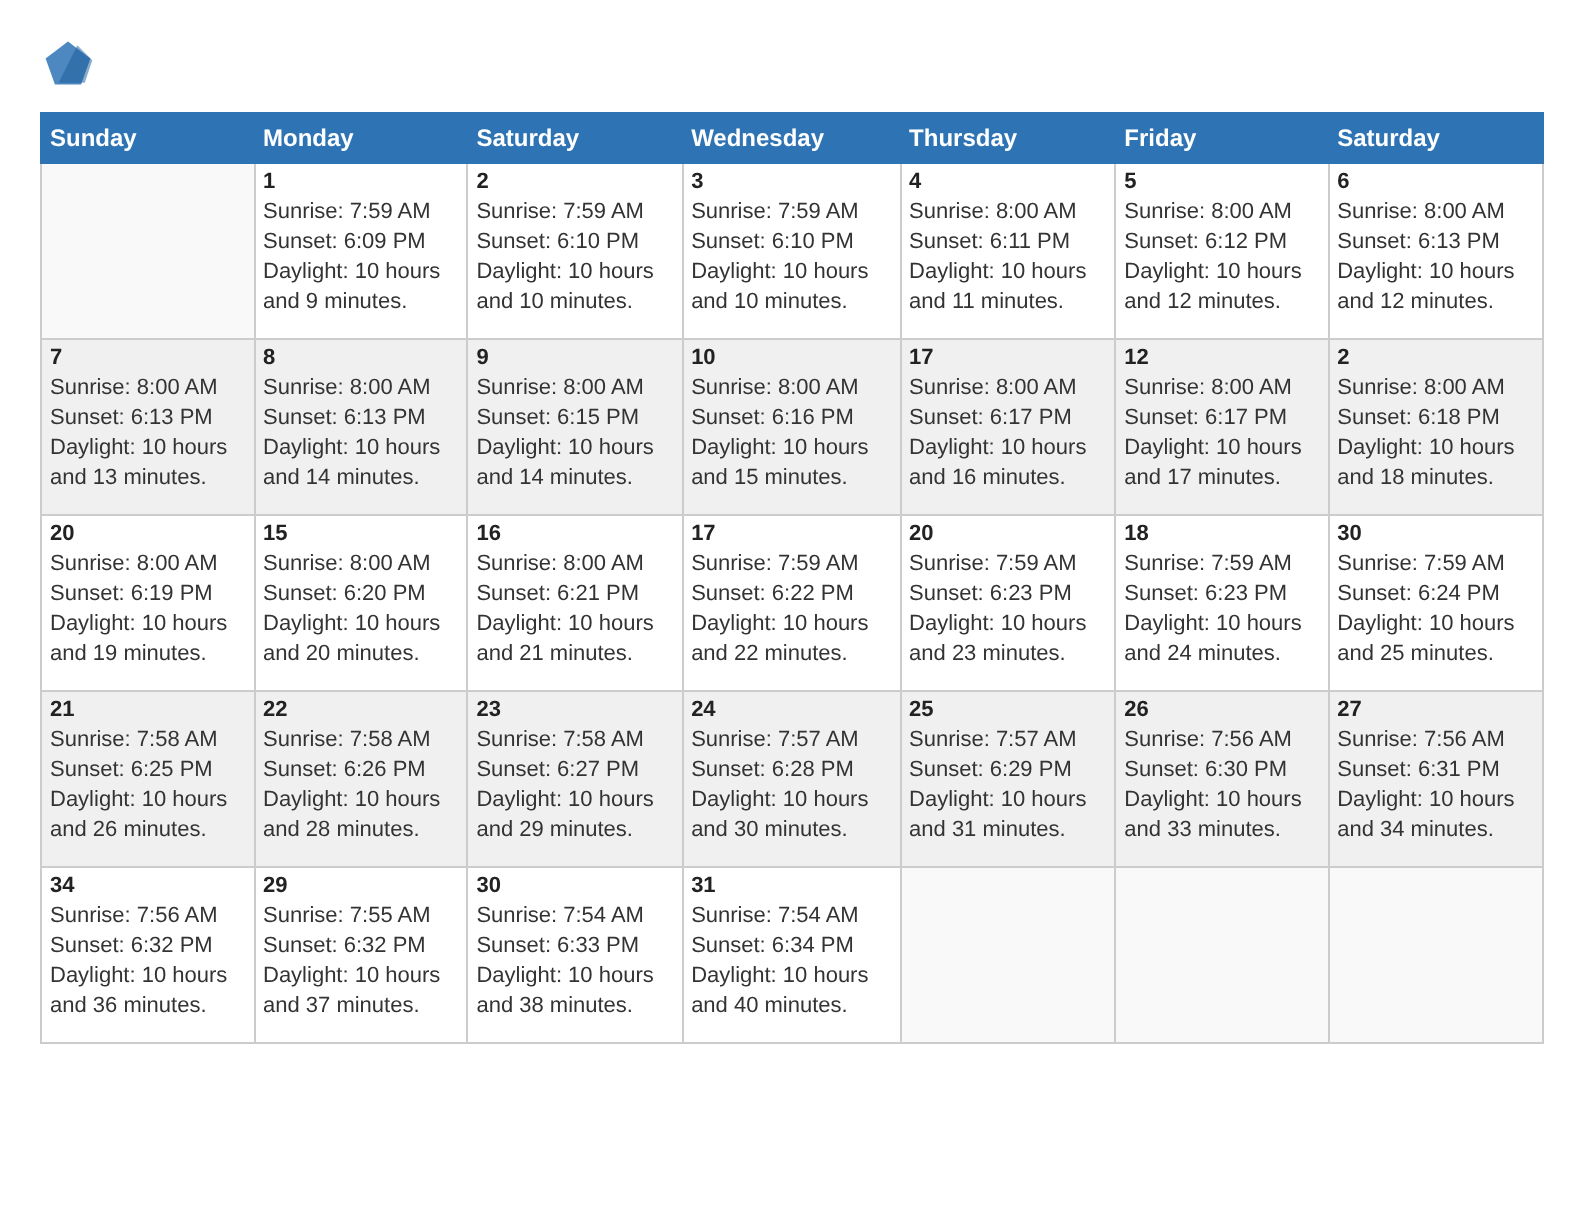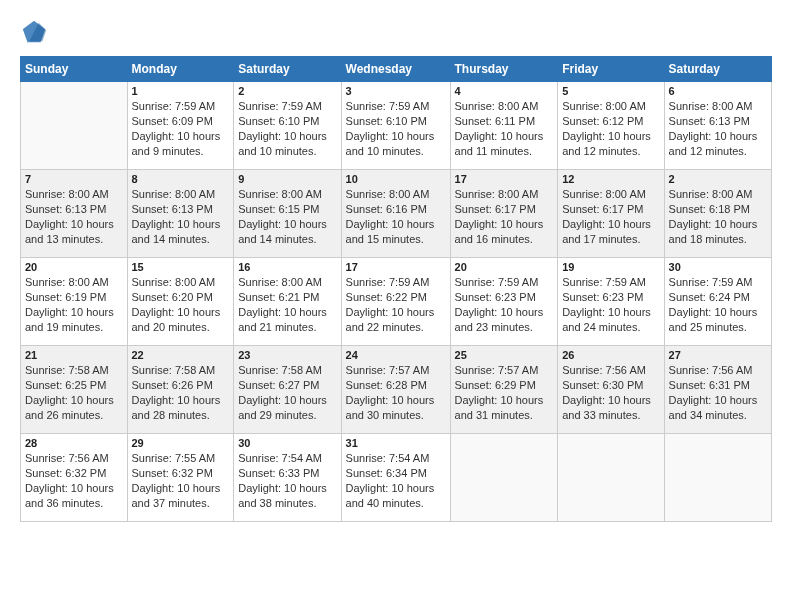--- a/index.html
+++ b/index.html
@@ -206,21 +206,21 @@
           </td>
           <td>
             <div class="day-num">17</div>
             <div class="day-info">Sunrise: 7:59 AM<br>Sunset: 6:22 PM<br>Daylight: 10 hours and 22 minutes.</div>
           </td>
           <td>
             <div class="day-num">20</div>
             <div class="day-info">Sunrise: 7:59 AM<br>Sunset: 6:23 PM<br>Daylight: 10 hours and 23 minutes.</div>
           </td>
           <td>
-            <div class="day-num">19</div>
+            <div class="day-num">18</div>
             <div class="day-info">Sunrise: 7:59 AM<br>Sunset: 6:23 PM<br>Daylight: 10 hours and 24 minutes.</div>
           </td>
           <td>
             <div class="day-num">30</div>
             <div class="day-info">Sunrise: 7:59 AM<br>Sunset: 6:24 PM<br>Daylight: 10 hours and 25 minutes.</div>
           </td>
         </tr>
         <tr class="alt-row">
           <td>
             <div class="day-num">21</div>
@@ -246,21 +246,21 @@
             <div class="day-num">26</div>
             <div class="day-info">Sunrise: 7:56 AM<br>Sunset: 6:30 PM<br>Daylight: 10 hours and 33 minutes.</div>
           </td>
           <td>
             <div class="day-num">27</div>
             <div class="day-info">Sunrise: 7:56 AM<br>Sunset: 6:31 PM<br>Daylight: 10 hours and 34 minutes.</div>
           </td>
         </tr>
         <tr>
           <td>
-            <div class="day-num">28</div>
+            <div class="day-num">34</div>
             <div class="day-info">Sunrise: 7:56 AM<br>Sunset: 6:32 PM<br>Daylight: 10 hours and 36 minutes.</div>
           </td>
           <td>
             <div class="day-num">29</div>
             <div class="day-info">Sunrise: 7:55 AM<br>Sunset: 6:32 PM<br>Daylight: 10 hours and 37 minutes.</div>
           </td>
           <td>
             <div class="day-num">30</div>
             <div class="day-info">Sunrise: 7:54 AM<br>Sunset: 6:33 PM<br>Daylight: 10 hours and 38 minutes.</div>
           </td>

